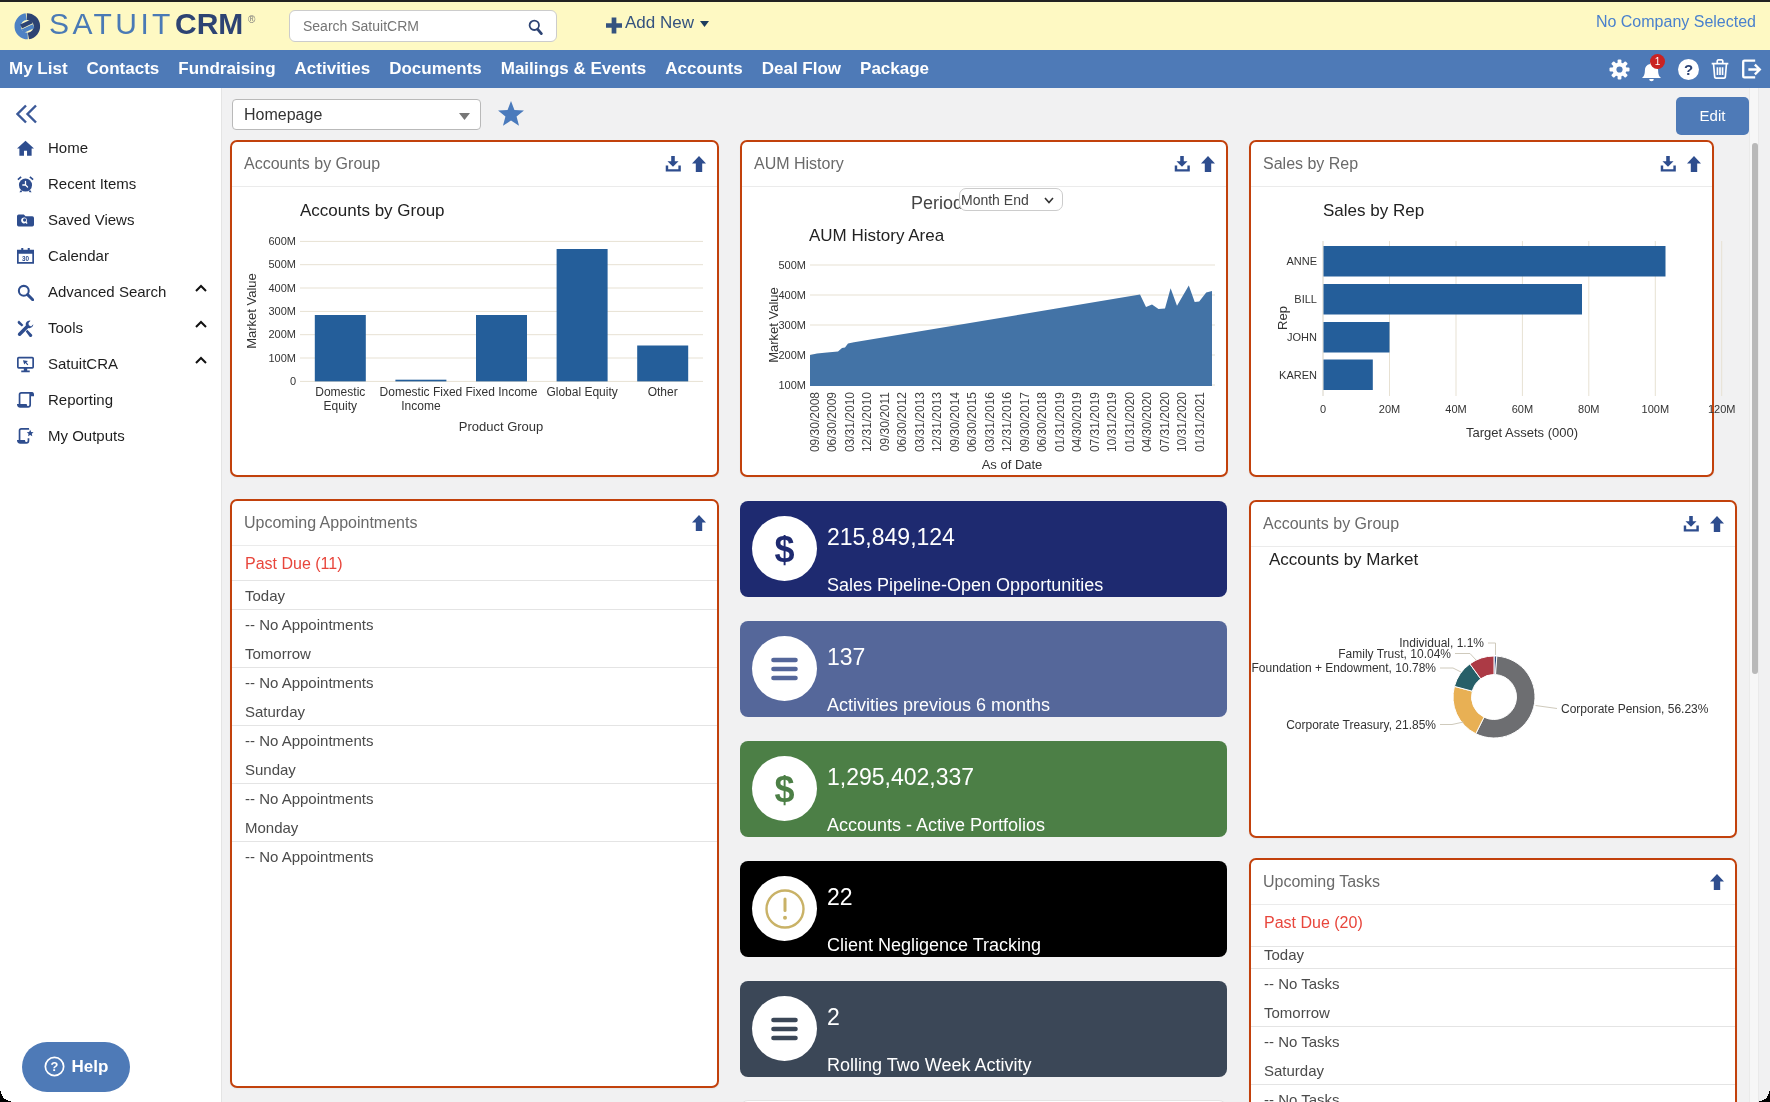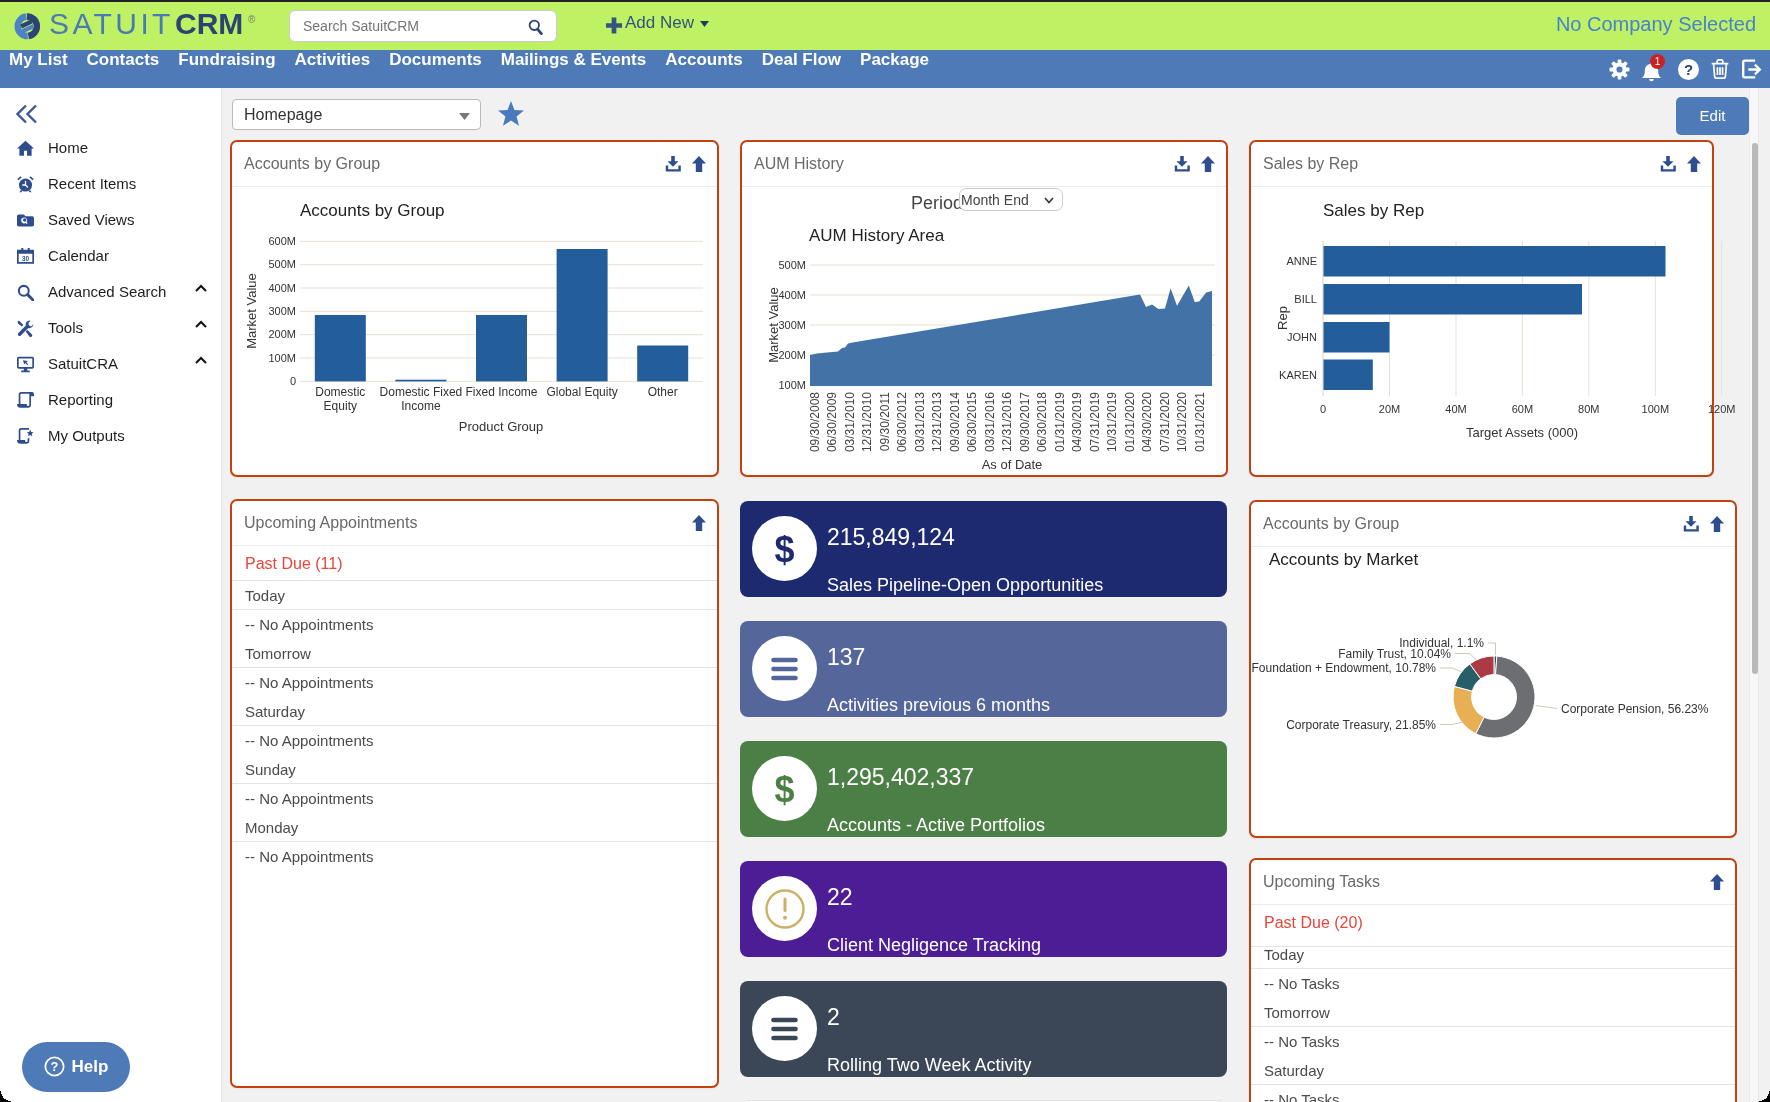--- a/index.html
+++ b/index.html
@@ -1,30 +1,30 @@
 <!DOCTYPE html>
 <html><head>
 <meta charset="utf-8">
 <style>
 * { margin:0; padding:0; box-sizing:border-box; }
 html,body { width:1770px; height:1102px; overflow:hidden; font-family:"Liberation Sans", sans-serif; background:#fff; }
 #page { position:absolute; top:0; left:0; width:1770px; height:1102px; overflow:hidden; }
 .abs { position:absolute; }
 
 
-#header { position:absolute; top:0; left:0; width:1770px; height:65px; background:#bef264; }
+#header { position:absolute; top:0; left:0; width:1770px; height:65px; background:#fef9c3; }
 #logo { position:absolute; left:12px; top:6px; }
 #search { position:absolute; left:289px; top:10px; width:268px; height:32px; border:1px solid #ccc; border-radius:6px; background:#fff; }
 #search .ph { position:absolute; left:13px; top:7px; font-size:14px; color:#757575; }
 #addnew { position:absolute; left:606px; top:13px; }
-#nocompany { position:absolute; right:14px; top:13px; font-size:20px; color:#4a81cd; }
+#nocompany { position:absolute; right:14px; top:13px; font-size:16px; color:#4a81cd; }
 
 
 #navbar { position:absolute; top:50px; left:0; width:1770px; height:38px; background:#4e7ab7; }
-#navbar .links { position:absolute; left:9px; top:0; height:38px; display:flex; gap:19px; }
+#navbar .links { position:absolute; left:9px; top:0; height:38px; display:flex; align-items:center; gap:19px; }
 #navbar .links span { color:#fff; font-size:17px; font-weight:bold; white-space:nowrap; }
 #navicons { position:absolute; right:8px; top:0; height:38px; display:flex; align-items:center; gap:12px; }
 
 
 #sidebar { position:absolute; top:88px; left:0; width:222px; height:1014px; background:#fff; border-right:1px solid #e4e4e4; }
 .sideitem { position:absolute; left:0; width:221px; height:28px; }
 .sideitem .icon { position:absolute; left:17px; top:2px; width:17px; height:17px; }
 .sideitem .txt { position:absolute; left:48px; top:1px; font-size:15px; color:#1e1e1e; }
 .sideitem .chev { position:absolute; left:195px; top:2px; }
 #helpbtn { position:absolute; left:22px; top:954px; width:108px; height:50px; background:#4e7ab7; border-radius:25px; color:#fff; font-size:17px; font-weight:bold; text-align:center; line-height:50px; }
@@ -463,21 +463,21 @@
     <div class="num">137</div>
       <div class="lbl">Activities previous 6 months</div>
   </div>
   <div class="kpi" style="top:741px;background:#4c7f46">
     <div class="circ">
         <span class="abs" style="left:0;width:65px;text-align:center;top:13px;font-size:36px;font-weight:bold;color:#4c7f46">$</span>
       </div>
     <div class="num">1,295,402,337</div>
       <div class="lbl">Accounts - Active Portfolios</div>
   </div>
-  <div class="kpi" style="top:861px;background:#4c1d95">
+  <div class="kpi" style="top:861px;background:#000000">
     <div class="circ">
         <svg class="abs" style="left:11.5px;top:11.5px" width="42" height="42" viewBox="0 0 42 42">
           <circle cx="21" cy="21" r="18.5" fill="none" stroke="#c9b267" stroke-width="2.4"></circle>
           <rect x="19.5" y="9.5" width="3" height="14.5" rx="1.5" fill="#c9b267"></rect>
           <circle cx="21" cy="29.8" r="2" fill="#c9b267"></circle>
         </svg>
       </div>
     <div class="num">22</div>
       <div class="lbl">Client Negligence Tracking</div>
   </div>

